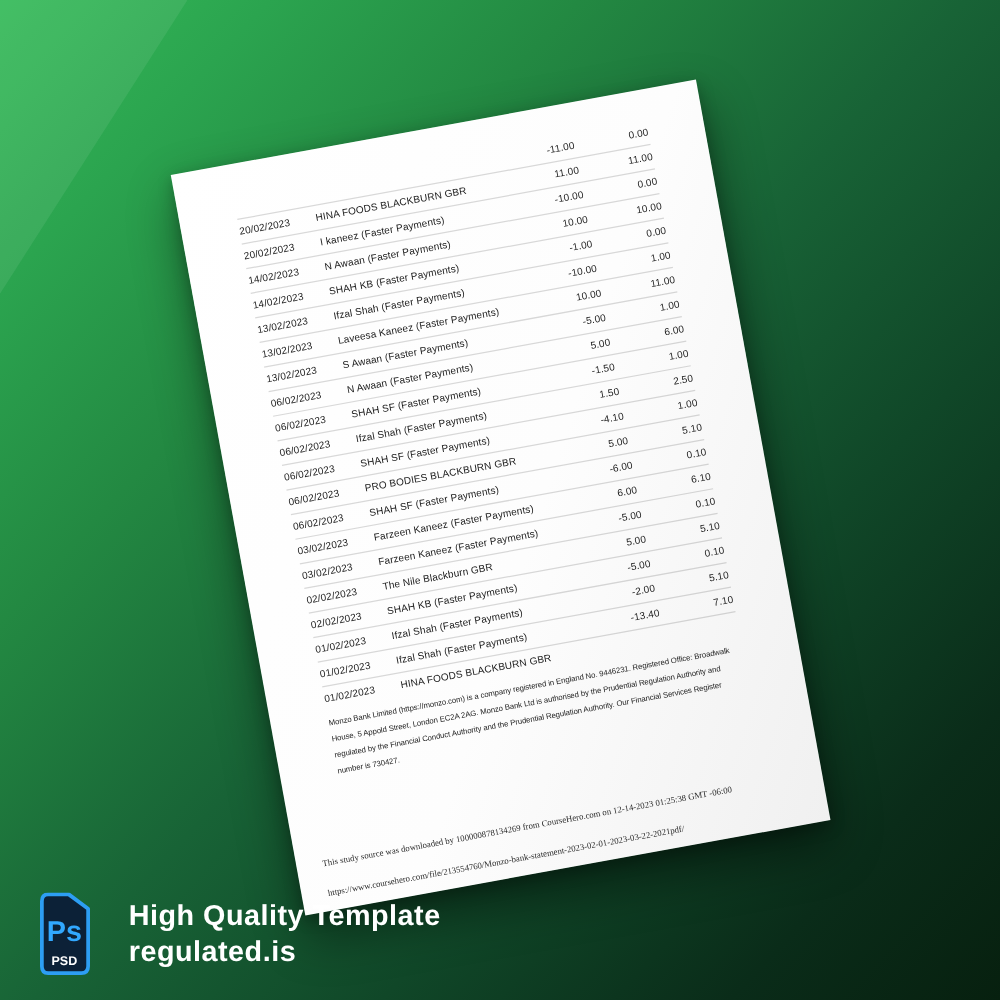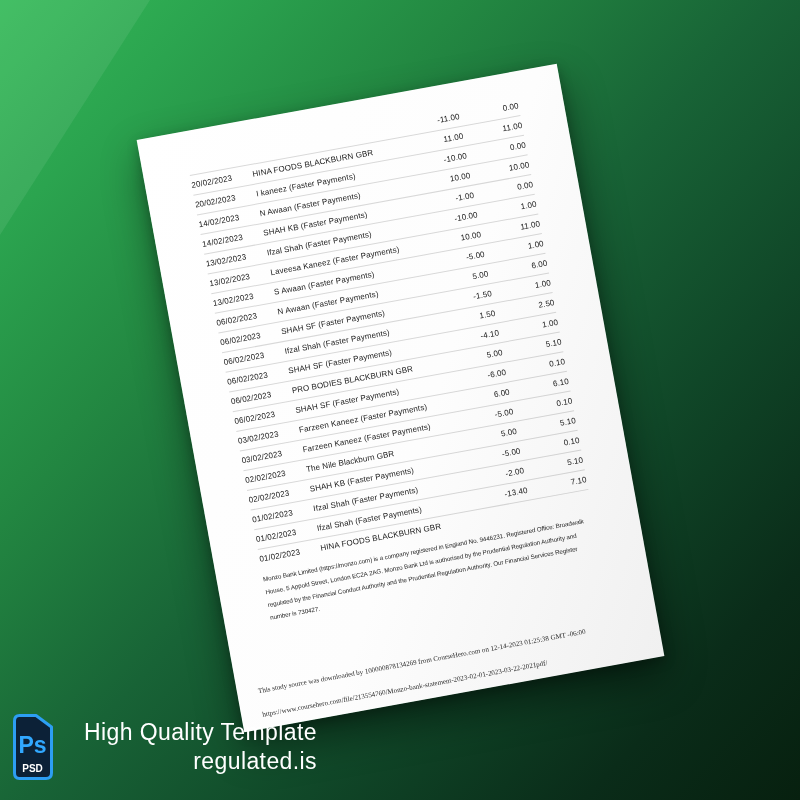--- a/index.html
+++ b/index.html
@@ -27,24 +27,24 @@
 
   .legal{position:absolute;left:46px;top:448px;width:340px;
     font-size:6.2px;line-height:13px;color:#242424;letter-spacing:-0.05px;}
   .legal-line{white-space:nowrap;}
 
   .wm{position:absolute;font-family:"Liberation Serif",serif;color:#2b2b2b;white-space:nowrap;}
   .wm1{left:21px;top:560px;font-size:7px;}
   .wm2{left:21px;top:584px;font-size:7px;}
 
   
-  .brand{position:absolute;left:13px;top:714px;display:flex;align-items:center;gap:31px;text-align:right;}
+  .brand{position:absolute;left:32px;top:714px;display:flex;align-items:center;gap:31px;}
   .ps-icon{width:40px;height:66px;display:block;}
   .brand-text{display:flex;flex-direction:column;gap:3px;}
-  .brand-title,.brand-site{font-size:23px;font-weight:normal;color:#ffffff;letter-spacing:0.4px;line-height:1.1;}
+  .brand-title,.brand-site{font-size:23px;font-weight:bold;color:#ffffff;letter-spacing:0.4px;line-height:1.1;}
 </style>
 </head>
 <body>
 
 <div class="stage">
 
   <div class="corner-glow"></div>
 
   <div class="paper">
 

